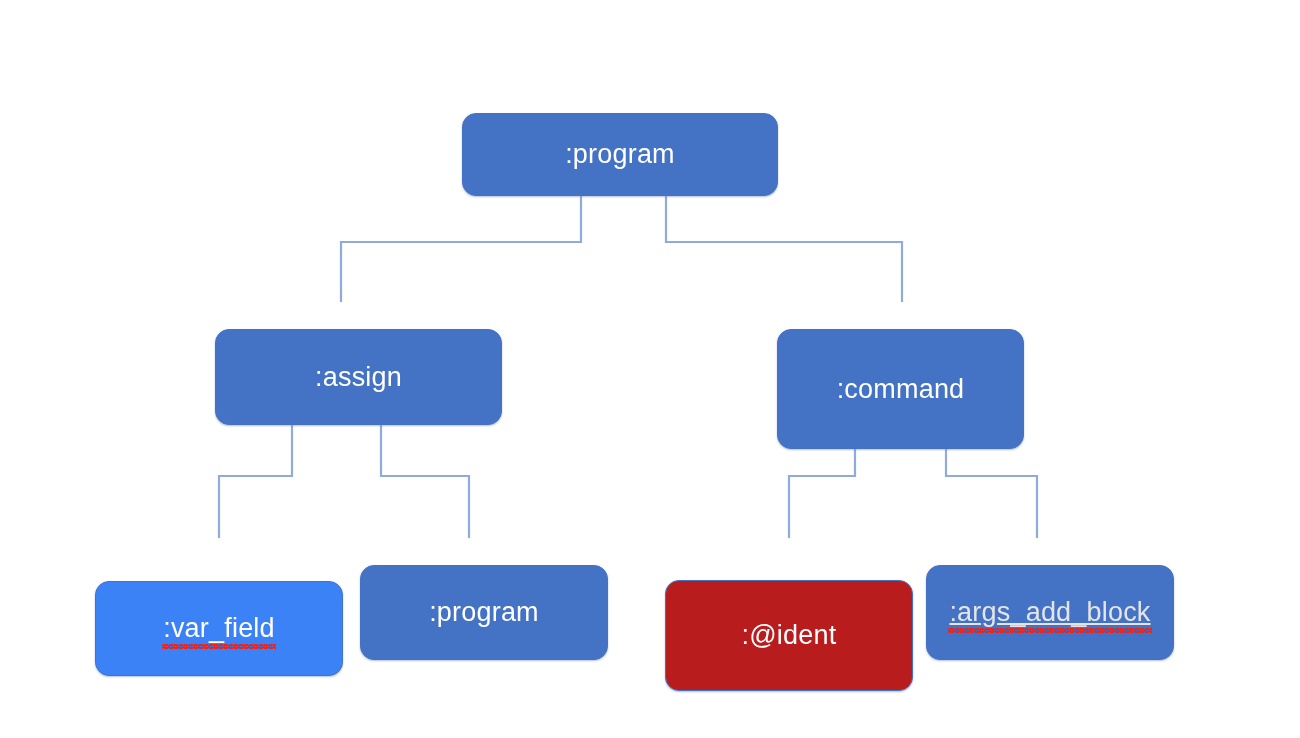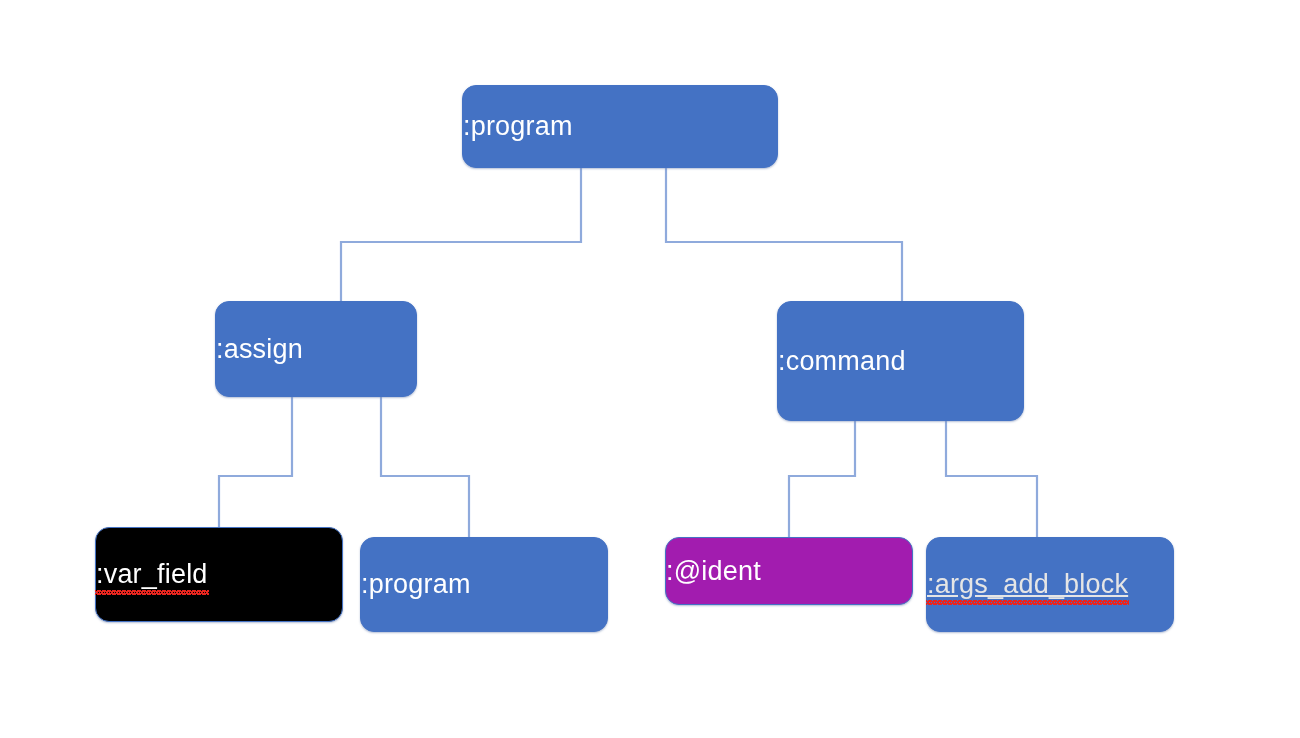--- a/index.html
+++ b/index.html
@@ -30,22 +30,23 @@
   
   .node {
     position: absolute;
     z-index: 2;
     box-sizing: border-box;
     background: #4472C4;
     border: 1px solid #4472C4;
     border-radius: 14px;
     display: flex;
     align-items: center;
-    justify-content: flex-start;
+    justify-content: center;
     box-shadow: 0 1px 2px rgba(120,140,180,0.55);
+    margin-top: 28px;
   }
   .node-label {
     color: #ffffff;
     font-family: "Liberation Sans", sans-serif;
     font-size: 27px;
     font-weight: 400;
     letter-spacing: 0.2px;
     line-height: 1;
     white-space: nowrap;
     position: relative;
@@ -86,33 +87,33 @@
       <polyline points="292,397 292,476 219,476 219,537" fill="none" stroke="#8FAADC" stroke-width="2.2" stroke-linecap="square" stroke-linejoin="miter"></polyline>
       <polyline points="381,397 381,476 469,476 469,537" fill="none" stroke="#8FAADC" stroke-width="2.2" stroke-linecap="square" stroke-linejoin="miter"></polyline>
       <polyline points="855,397 855,476 789,476 789,537" fill="none" stroke="#8FAADC" stroke-width="2.2" stroke-linecap="square" stroke-linejoin="miter"></polyline>
       <polyline points="946,397 946,476 1037,476 1037,537" fill="none" stroke="#8FAADC" stroke-width="2.2" stroke-linecap="square" stroke-linejoin="miter"></polyline>
     </svg>
 
   <div id="node-layer">
       <div class="node" style="left: 462px; top: 85px; width: 316px; height: 83px; background: rgb(68, 114, 196); border-color: rgb(68, 114, 196);">
         <span class="node-label" style="color: rgb(255, 255, 255);">:program</span>
       </div>
-      <div class="node" style="left: 215px; top: 301px; width: 202px; height: 96px; background: rgb(68, 114, 196); border-color: rgb(68, 114, 196);">
+      <div class="node" style="left: 215px; top: 301px; width: 287px; height: 96px; background: rgb(68, 114, 196); border-color: rgb(68, 114, 196);">
         <span class="node-label" style="color: rgb(255, 255, 255);">:assign</span>
       </div>
       <div class="node" style="left: 777px; top: 301px; width: 247px; height: 120px; background: rgb(68, 114, 196); border-color: rgb(68, 114, 196);">
         <span class="node-label" style="color: rgb(255, 255, 255);">:command</span>
       </div>
-      <div class="node" style="left: 95px; top: 527px; width: 248px; height: 95px; background: #000000; border-color: rgb(68, 114, 196);">
+      <div class="node" style="left: 95px; top: 553px; width: 248px; height: 95px; background: #3b82f6; border-color: rgb(68, 114, 196);">
         <span class="node-label misspelled" style="color: rgb(255, 255, 255);">:var_field</span>
       </div>
       <div class="node" style="left: 360px; top: 537px; width: 248px; height: 95px; background: rgb(68, 114, 196); border-color: rgb(68, 114, 196);">
         <span class="node-label" style="color: rgb(255, 255, 255);">:program</span>
       </div>
-      <div class="node" style="left: 665px; top: 537px; width: 248px; height: 68px; background: #a21caf; border-color: rgb(68, 114, 196);">
+      <div class="node" style="left: 665px; top: 552px; width: 248px; height: 111px; background: #b91c1c; border-color: rgb(68, 114, 196);">
         <span class="node-label" style="color: rgb(255, 255, 255);">:@ident</span>
       </div>
       <div class="node" style="left: 926px; top: 537px; width: 248px; height: 95px; background: rgb(68, 114, 196); border-color: rgb(68, 114, 196);">
         <span class="node-label misspelled" style="color: #e5e5e5; text-decoration: underline;">:args_add_block</span>
       </div>
     </div>
 
 </div>
 
 </body></html>

